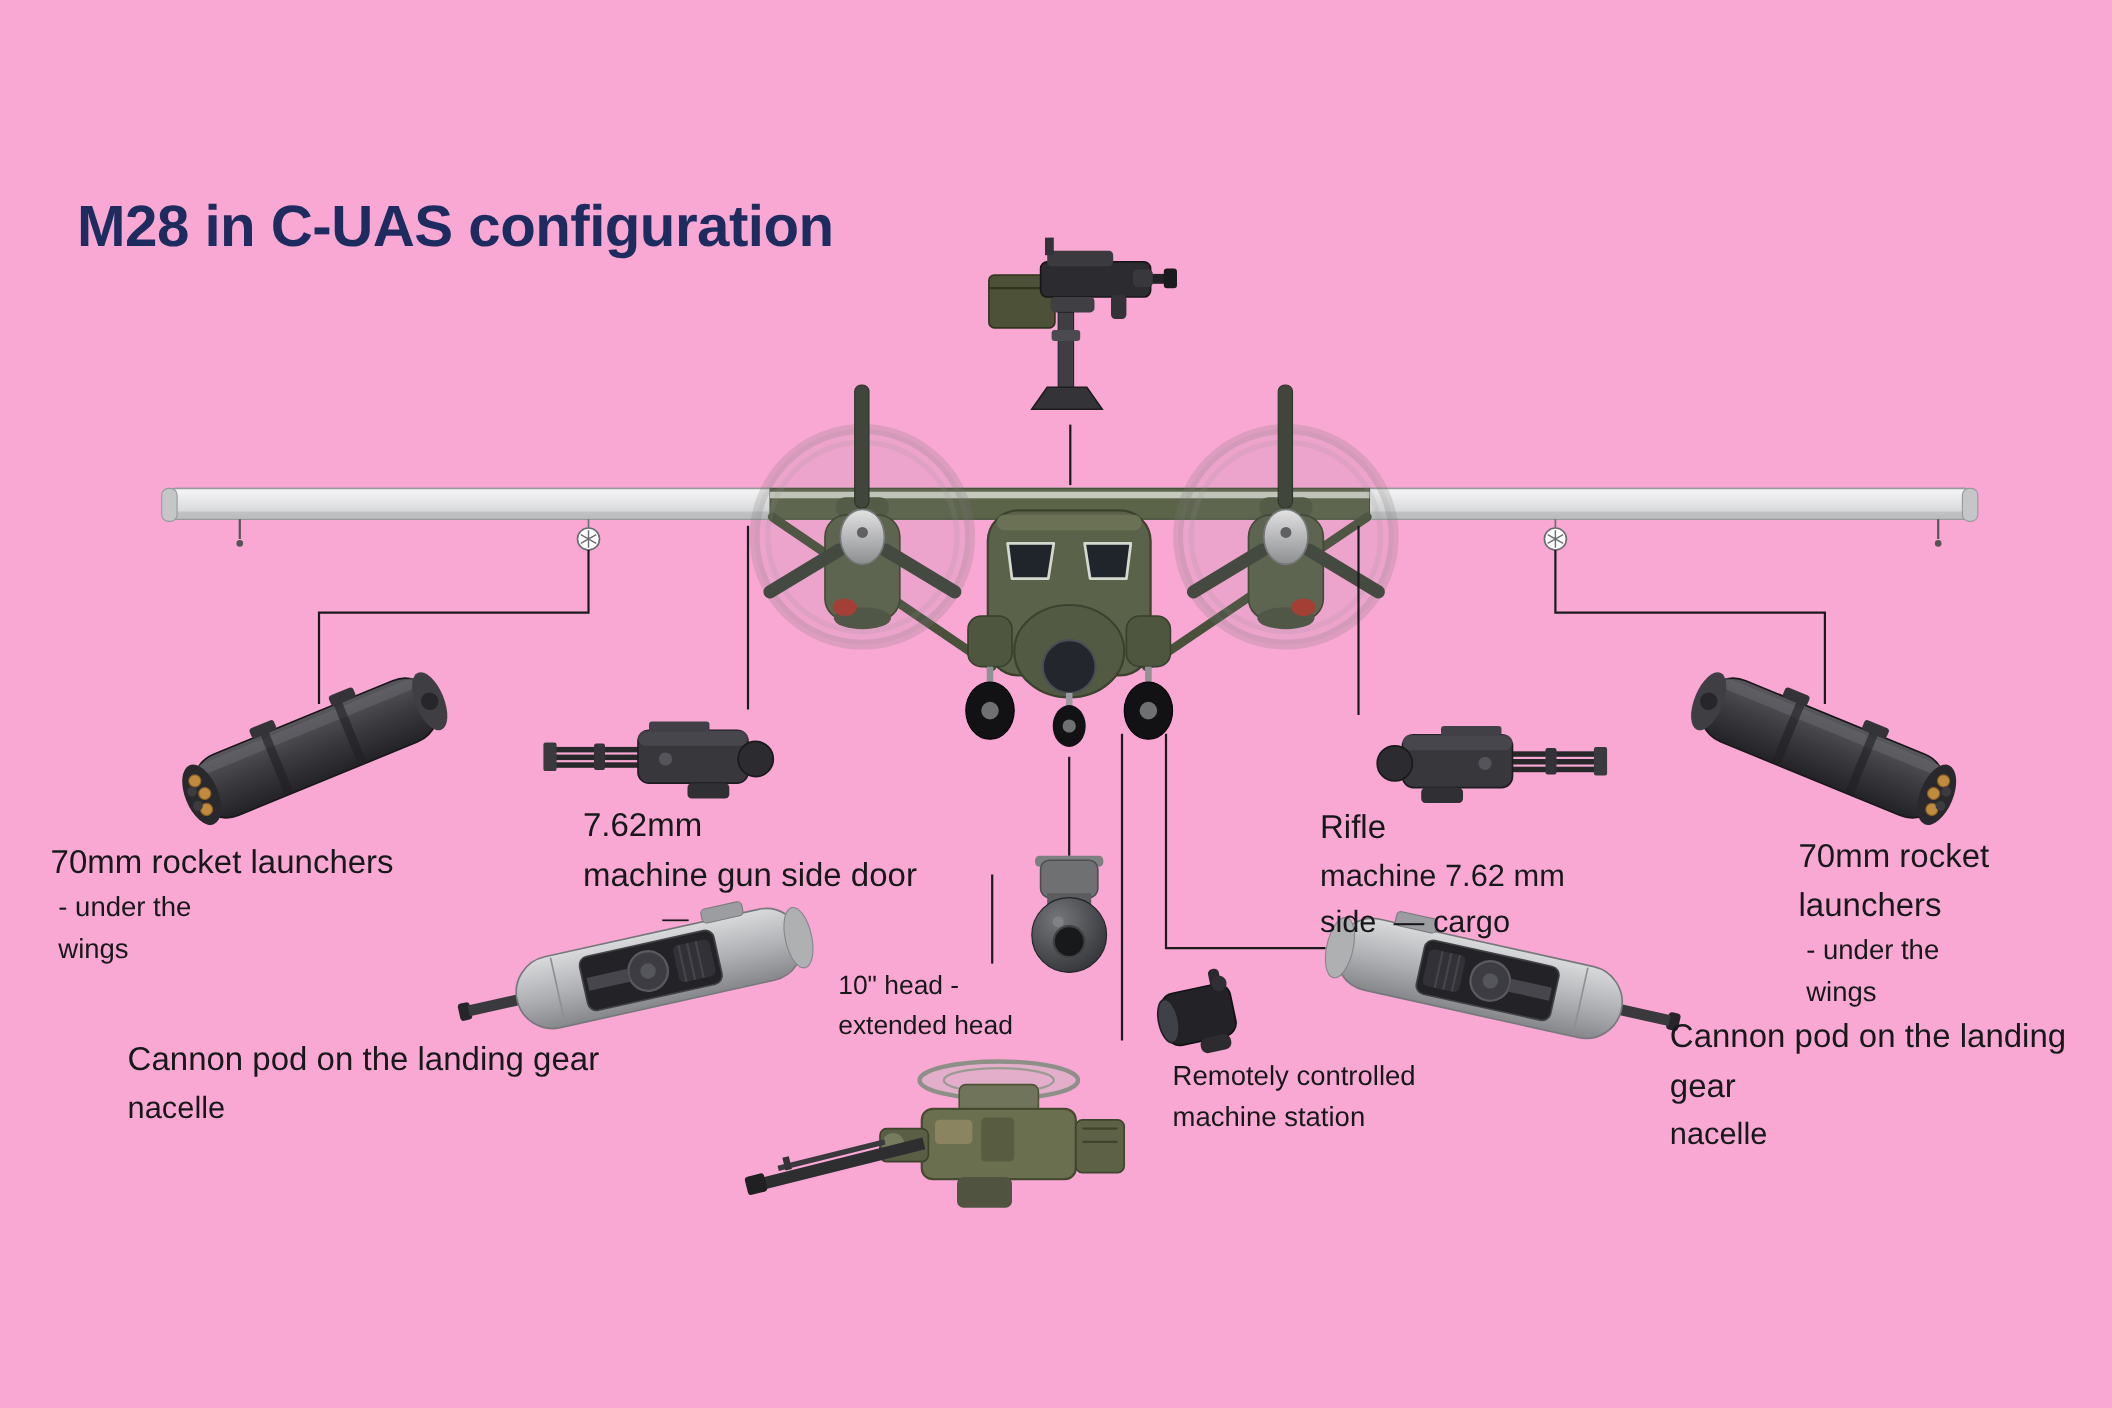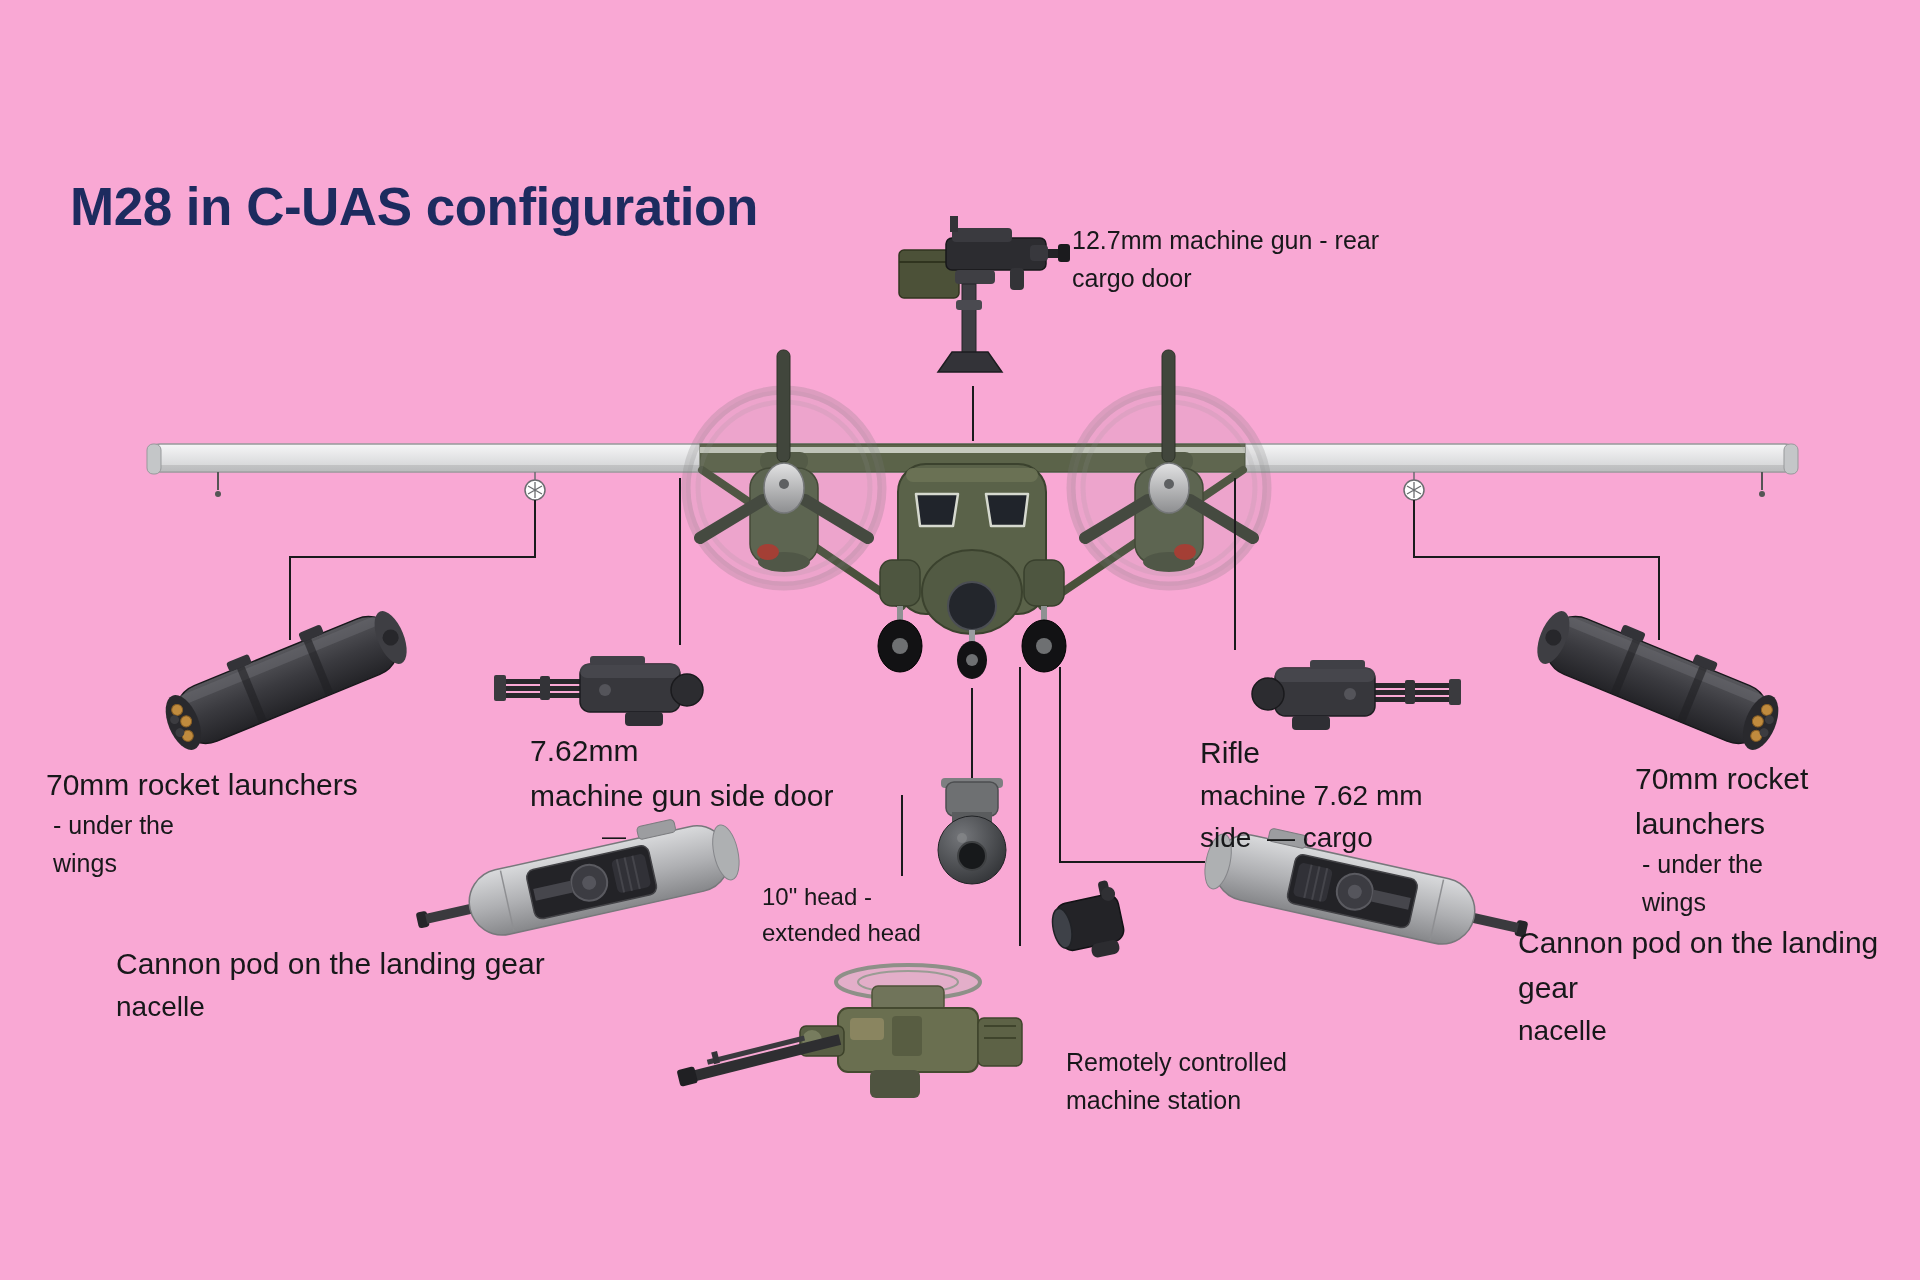--- a/index.html
+++ b/index.html
@@ -256,24 +256,20 @@
         <rect x="690" y="1034" width="150" height="11" fill="#2e2e31"></rect>
         <rect x="706" y="1027" width="100" height="5" fill="#3a3a3e"></rect>
         <rect x="674" y="1030" width="18" height="17" rx="3" fill="#202023"></rect>
         <rect x="712" y="1021" width="6" height="12" fill="#333337"></rect>
       </g>
     </g>
   </svg>
 
   <div class="title">M28 in C-UAS configuration</div>
 
-  <div class="label" style="left:1072px;top:222px">
-    <span class="ln t25">12.7mm machine gun - rear</span>
-    <span class="ln t25">cargo door</span>
-  </div>
 
   <div class="label" style="left:46px;top:762px">
     <span class="ln t22">70mm rocket launchers</span>
     <span class="ln t25 ind">- under the</span>
     <span class="ln t25 ind">wings</span>
   </div>
 
   <div class="label" style="left:530px;top:728px">
     <span class="ln t22">7.62mm</span>
     <span class="ln t22">machine gun side door</span>
@@ -284,21 +280,21 @@
     <span class="ln t22">Cannon pod on the landing gear</span>
     <span class="ln t26">nacelle</span>
   </div>
 
   <div class="label" style="left:762px;top:879px">
     <span class="ln t24">10" head -</span>
     <span class="ln t24">extended head</span>
   </div>
 
 
-  <div class="label" style="left:1066px;top:1044px">
+  <div class="label" style="left:1066px;top:960px">
     <span class="ln t25">Remotely controlled</span>
     <span class="ln t25">machine station</span>
   </div>
 
   <div class="label" style="left:1200px;top:730px">
     <span class="ln t22">Rifle</span>
     <span class="ln t26">machine 7.62 mm</span>
     <span class="ln t26">side  — cargo</span>
   </div>
 

